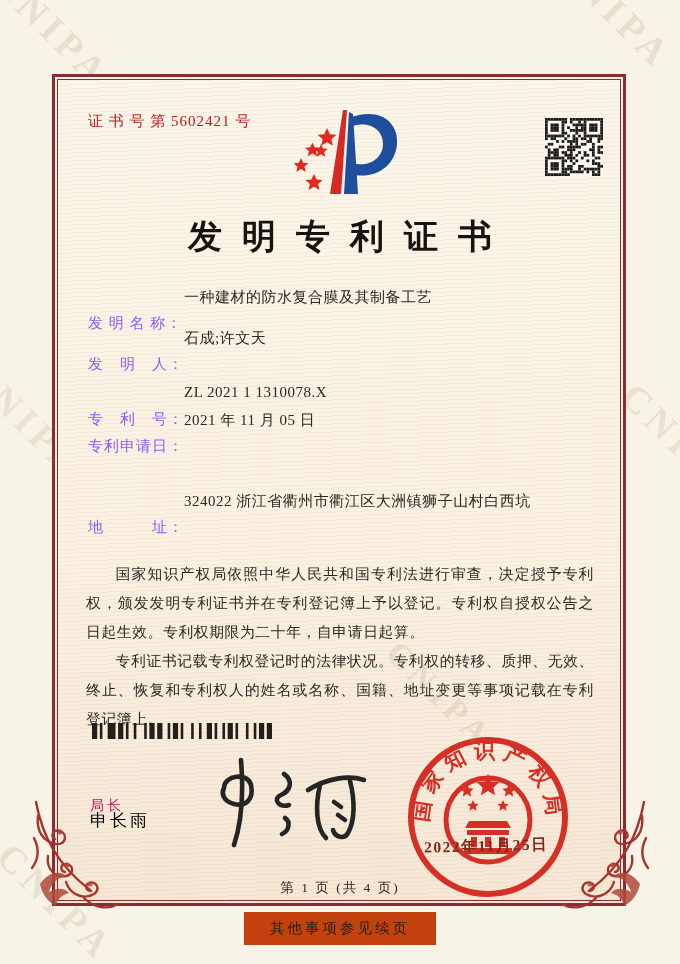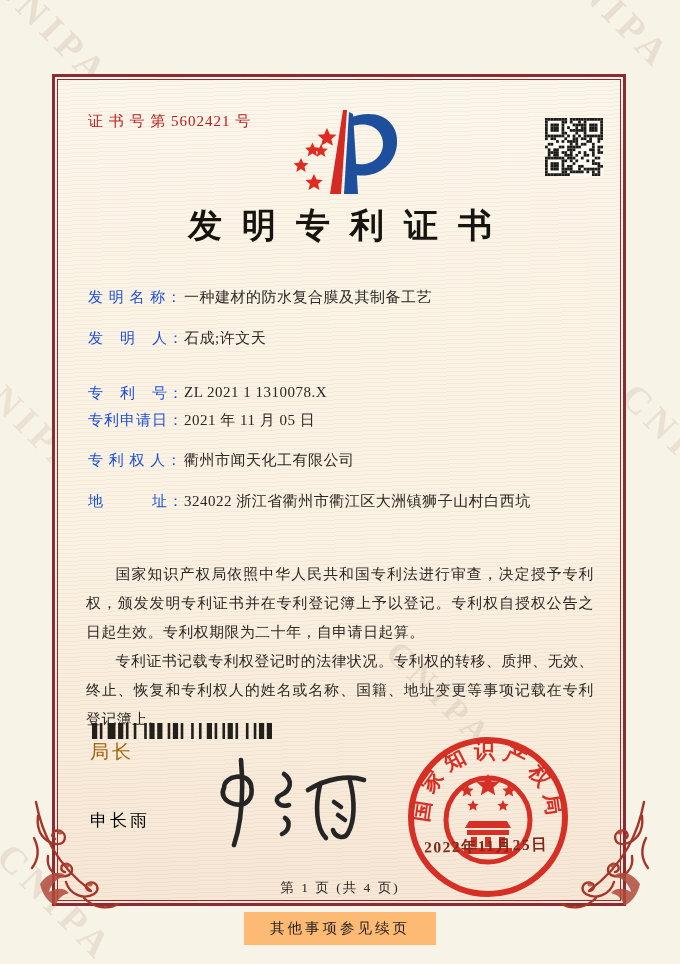--- a/index.html
+++ b/index.html
@@ -19,39 +19,39 @@
   .cert-frame {
     position:absolute; left:52px; top:74px; width:574px; height:832px;
     border:3px solid #8b2b33; z-index:2;
     background:
       repeating-linear-gradient(178deg, rgba(205,150,115,0.10) 0 1px, rgba(0,0,0,0) 1px 4px),
       linear-gradient(180deg,#fbf6ea 0%,#faf2e3 55%,#f6e7d6 100%);
   }
   .cert-frame-inner { position:absolute; inset:2px; border:1px solid #8b2b33; }
   .abs { position:absolute; z-index:5; }
   .cert-no { left:88px; top:112px; font-size:15px; white-space:pre; letter-spacing:1px; color:#b91c1c; }
-  .title { left:0; top:203px; width:100%; text-align:center; font-size:34px; font-weight:bold;
+  .title { left:0; top:214px; width:100%; text-align:center; font-size:34px; font-weight:bold;
            letter-spacing:20px; text-indent:20px; color:#17140f; }
   .field-row { left:88px; width:520px; height:22px; font-size:15px; }
-  .flabel { display:inline-block; min-width:96px; white-space:pre; color:#1d4ed8; letter-spacing:1px; vertical-align:top; }
+  .flabel { display:inline-block; min-width:96px; white-space:pre; color:#8b5cf6; letter-spacing:1px; vertical-align:top;margin-top:26px; }
   .fvalue { color:#2b2722; letter-spacing:0.5px; }
   .flabel2 { position:absolute; left:237px; white-space:pre; letter-spacing:1px; color:#3a362f; }
   .fvalue2 { position:absolute; left:326px; letter-spacing:0.5px; color:#2b2722; }
   .paras { left:86px; top:560px; width:508px; font-size:14.8px; line-height:29px;
            text-align:justify; color:#2b2722; letter-spacing:0.6px; }
   .paras p { text-indent:2em; }
   .barcode { left:92px; top:723px; width:180px; height:16px; }
-  .director-title { left:90px; top:739px; font-size:19px; letter-spacing:3px; color:#a16207; }
+  .director-title { left:90px; top:797px; font-size:14px; letter-spacing:3px; color:#be185d; }
   .director-name  { left:90px; top:809px; font-size:17px; letter-spacing:3px; color:#000000; }
   .signature { left:196px; top:748px; }
   .seal { left:403px; top:732px; z-index:6; }
   .seal-date { left:424px; top:836px; z-index:7; font-size:15.5px; font-weight:bold;
                color:#7c2a1c; letter-spacing:1.5px; transform:rotate(-1.5deg); }
   .page-info { left:0; top:879px; width:100%; text-align:center; font-size:13.5px; color:#2b2722; letter-spacing:2px; }
-  .footer-note { left:50%; top:912px; transform:translateX(-50%); background:#fdba74;
+  .footer-note { left:50%; top:912px; transform:translateX(-50%); background:#c2410c;
                  padding:7px 26px; font-size:14.5px; letter-spacing:3px; color:#26231f; z-index:5; }
   .flourish { z-index:8; }
   .qr { left:545px; top:118px; width:58px; height:58px; }
   .logo { left:283px; top:102px; }
 </style>
 </head>
 <body>
 
 <div class="page">
 
@@ -333,23 +333,20 @@
   </div>
   <div class="abs field-row" style="top:329px;">
     <span class="flabel">发　明　人：</span><span class="fvalue">石成;许文天</span>
   </div>
   <div class="abs field-row" style="top:384px;">
     <span class="flabel">专　利　号：</span><span class="fvalue">ZL 2021 1 1310078.X</span>
   </div>
   <div class="abs field-row" style="top:411px;">
     <span class="flabel">专利申请日：</span><span class="fvalue">2021 年 11 月 05 日</span>
   </div>
-  <div class="abs field-row" style="top:451px;">
-    <span class="flabel">专 利 权 人：</span><span class="fvalue">衢州市闻天化工有限公司</span>
-  </div>
   <div class="abs field-row" style="top:492px;">
     <span class="flabel">地　　　址：</span><span class="fvalue">324022 浙江省衢州市衢江区大洲镇狮子山村白西坑</span>
   </div>
 
   <div class="abs paras">
     <p>国家知识产权局依照中华人民共和国专利法进行审查，决定授予专利权，颁发发明专利证书并在专利登记簿上予以登记。专利权自授权公告之日起生效。专利权期限为二十年，自申请日起算。</p>
     <p>专利证书记载专利权登记时的法律状况。专利权的转移、质押、无效、终止、恢复和专利权人的姓名或名称、国籍、地址变更等事项记载在专利登记簿上。</p>
   </div>
 
   <div class="abs barcode" id="barcode"><svg width="180" height="16" viewBox="0 0 180 16">

